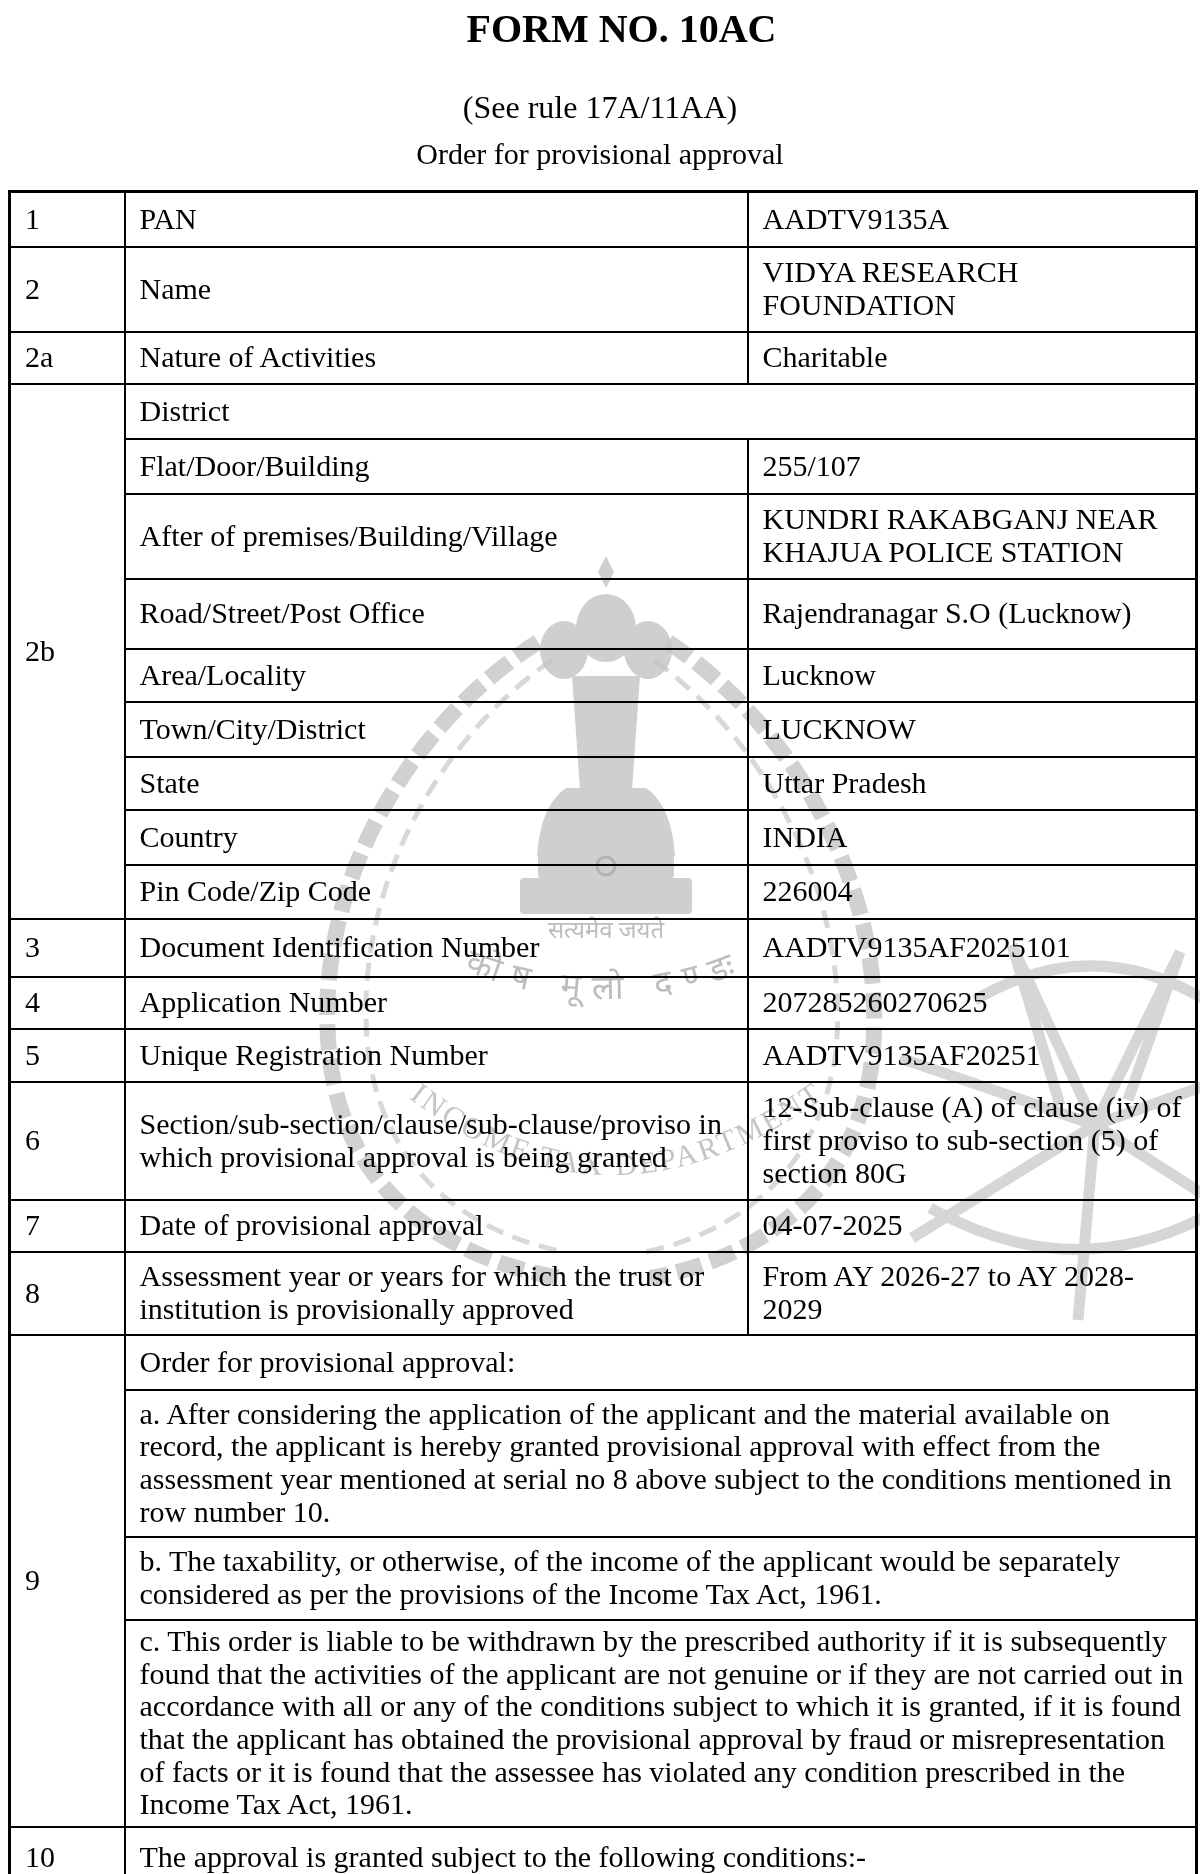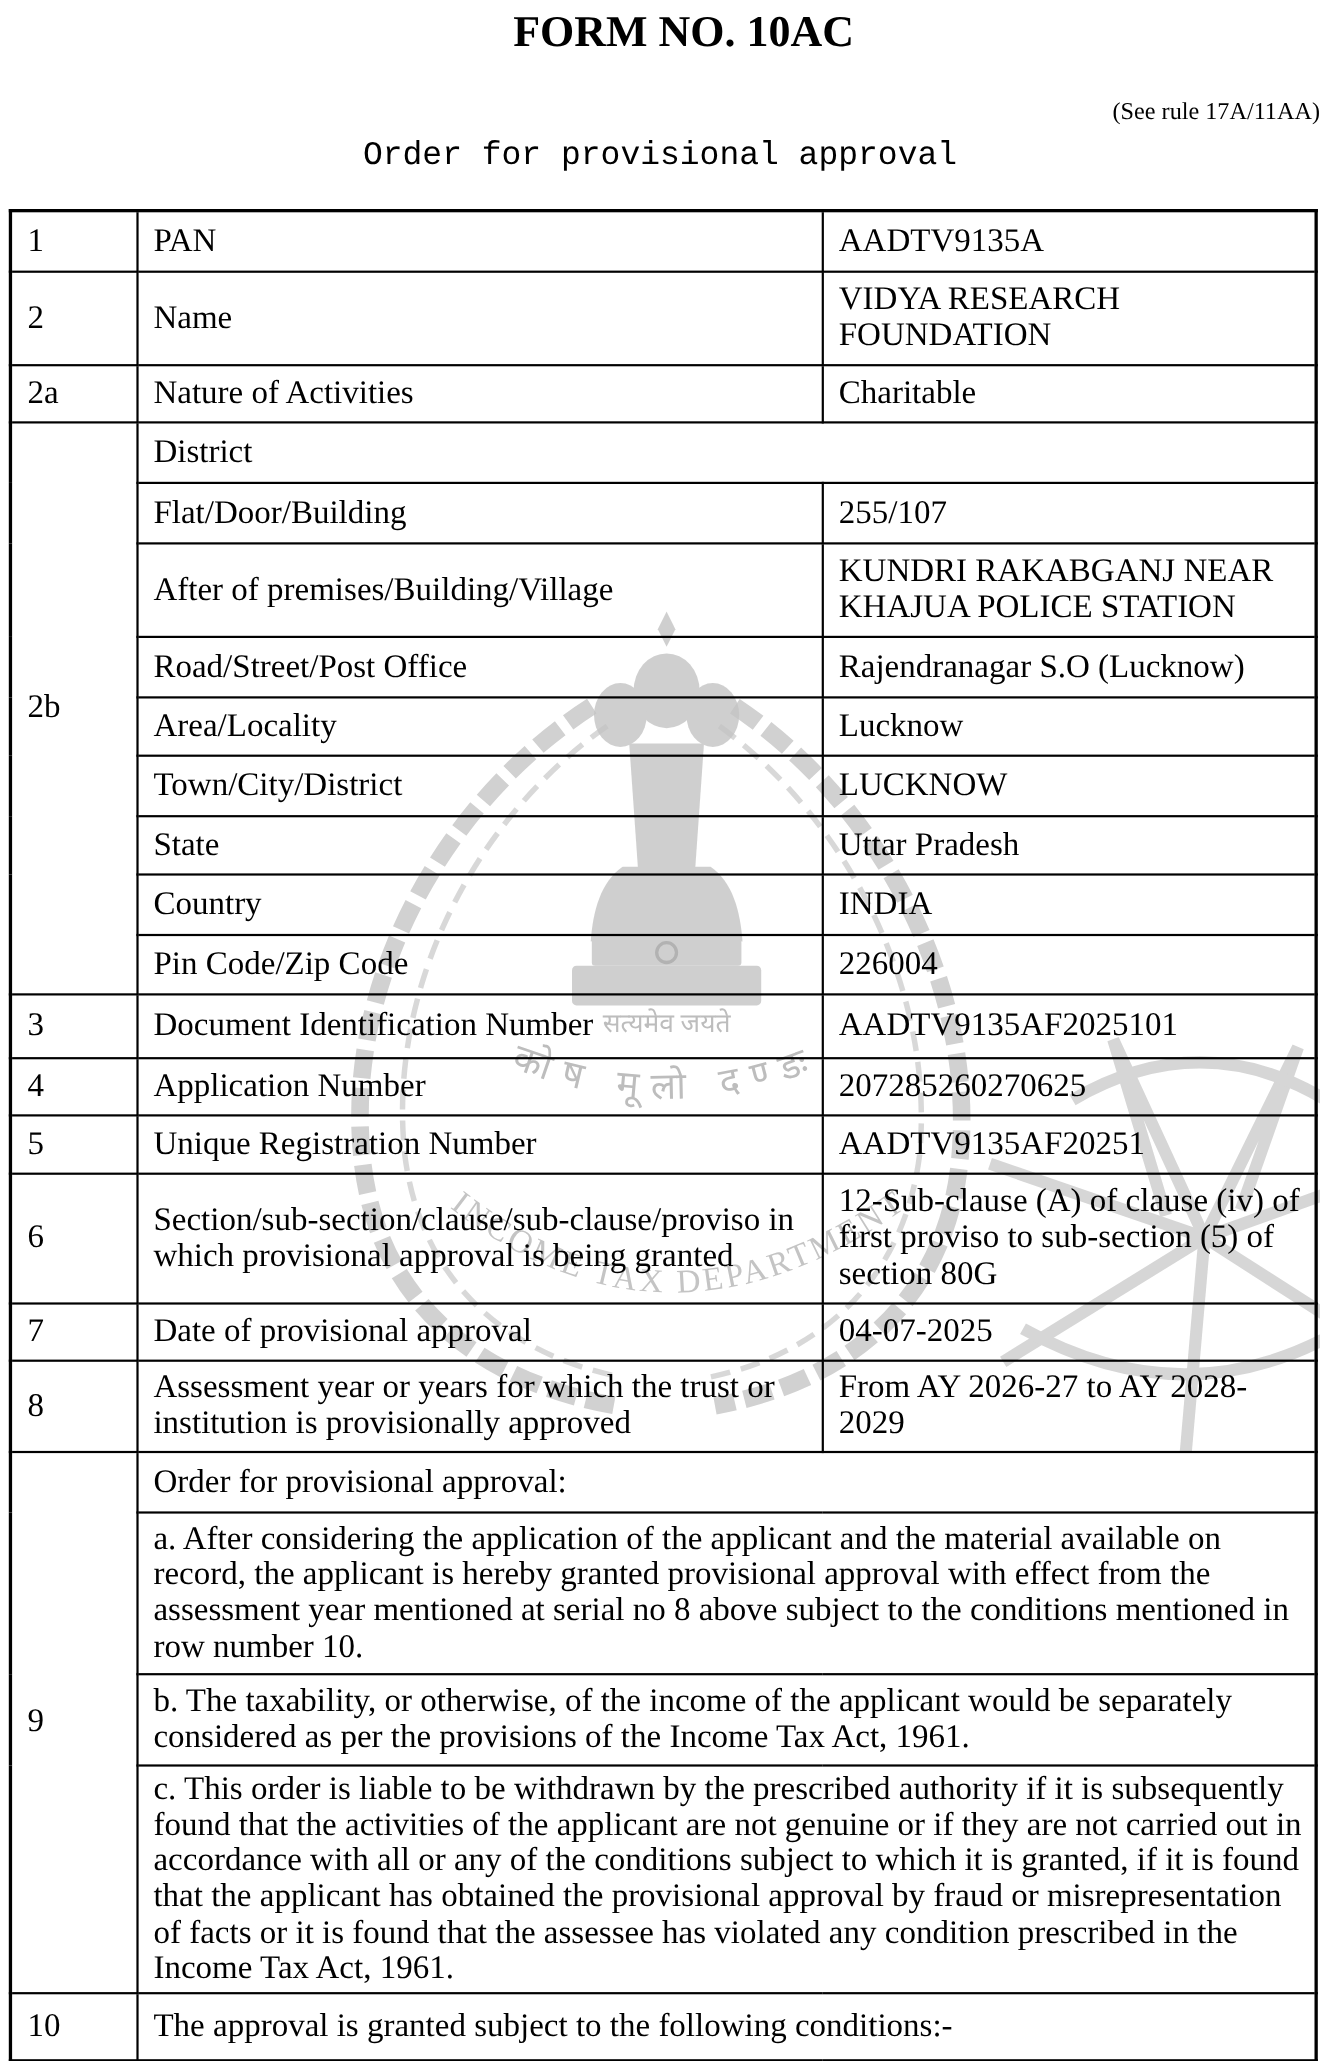--- a/index.html
+++ b/index.html
@@ -3,22 +3,22 @@
 <meta charset="utf-8">
 <style>
   html,body{margin:0;padding:0;}
   body{
     width:1200px;height:1874px;background:#ffffff;position:relative;overflow:hidden;
     font-family:"Liberation Serif",serif;color:#000;
   }
   .watermark{position:absolute;left:0;top:0;width:1200px;height:1874px;z-index:0;pointer-events:none;}
   .hdr{position:absolute;left:0;top:0;width:1200px;text-align:center;z-index:1;}
   .hdr h1{margin:6px 0 0 0;font-size:40px;line-height:1.15;font-weight:bold;padding-left:43px;}
-  .hdr .rule{margin:36px 0 0 0;font-size:22px;line-height:1.2;text-align:right;}
-  .hdr .order{margin:10px 0 0 0;font-size:30px;line-height:1.2;font-family:Liberation Mono, monospace;}
+  .hdr .rule{margin:36px 0 0 0;font-size:32px;line-height:1.2;}
+  .hdr .order{margin:10px 0 0 0;font-size:30px;line-height:1.2;}
   table.form{
     position:absolute;left:8px;top:190px;width:1187px;z-index:1;
     border-collapse:collapse;table-layout:fixed;background:transparent;
     font-size:30px;line-height:1.09;border:3px solid #000;
   }
   table.form td{
     border:2px solid #000;vertical-align:middle;
     padding:3px 8px 3px 14px;word-wrap:break-word;
   }
   td.num{padding-left:14px;}
@@ -109,21 +109,21 @@
       <td class="lbl" colspan="2">District</td>
     </tr>
     <tr style="height:55px">
       <td class="lbl">Flat/Door/Building</td>
       <td class="val">255/107</td>
     </tr>
     <tr style="height:85px">
       <td class="lbl">After of premises/Building/Village</td>
       <td class="val">KUNDRI RAKABGANJ NEAR KHAJUA POLICE STATION</td>
     </tr>
-    <tr style="height:55px">
+    <tr style="height:70px">
       <td class="lbl">Road/Street/Post Office</td>
       <td class="val">Rajendranagar S.O (Lucknow)</td>
     </tr>
     <tr style="height:53px">
       <td class="lbl">Area/Locality</td>
       <td class="val">Lucknow</td>
     </tr>
     <tr style="height:55px">
       <td class="lbl">Town/City/District</td>
       <td class="val">LUCKNOW</td>

